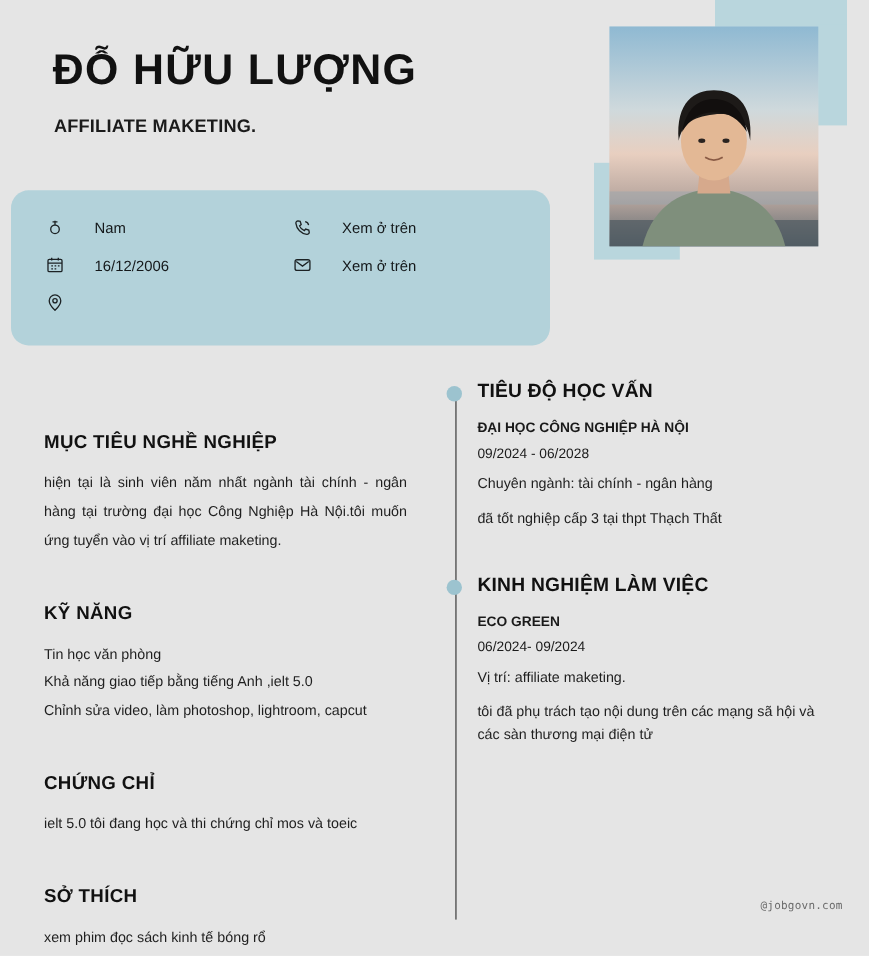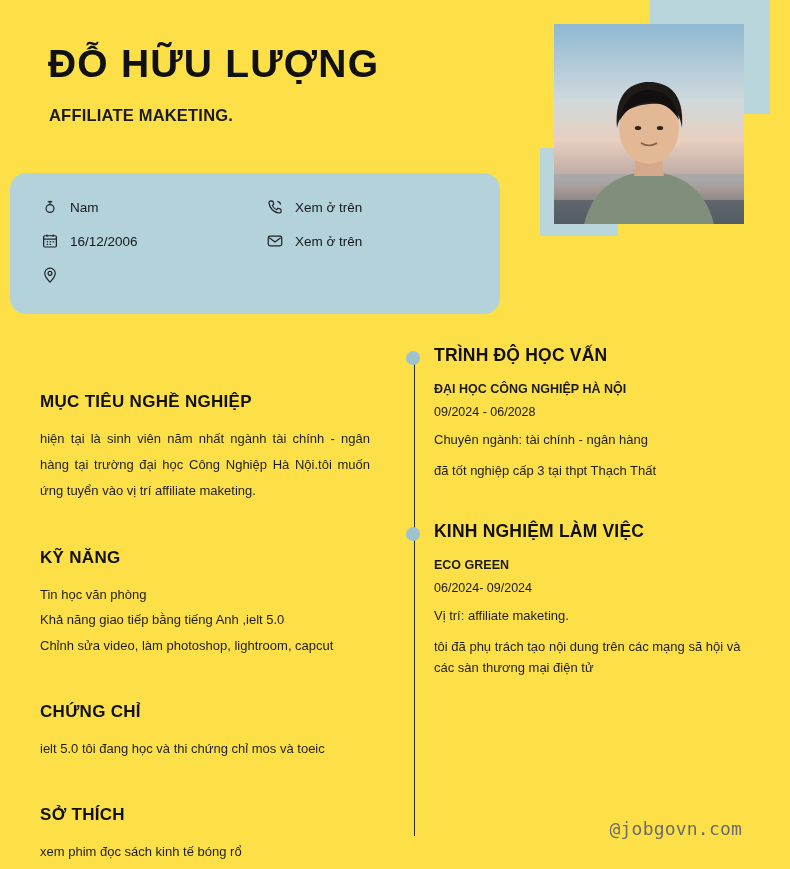--- a/index.html
+++ b/index.html
@@ -3,21 +3,21 @@
 <meta charset="utf-8">
 <style>
   * { box-sizing: border-box; margin: 0; padding: 0; }
   html, body {
     width: 790px; height: 869px;
     background: #ffffff;
     font-family: "Liberation Sans", sans-serif;
     color: #1b1b1b;
     overflow: hidden;
   }
-  .page { position: relative; width: 790px; height: 869px; background:#fde047; }
+  .page { position: relative; width: 790px; height: 869px; background:#e5e5e5; }
 
   
   .deco-top {
     position: absolute; left: 650px; top: 0; width: 120px; height: 54px;
     background: #b9d6dd;
   }
   .deco-right {
     position: absolute; left: 742px; top: 22px; width: 28px; height: 92px;
     background: #b9d6dd;
   }
@@ -42,21 +42,21 @@
     position: absolute; left: 49px; top: 106px;
     font-size: 16.5px; font-weight: 700; letter-spacing: .2px;
     color: #1b1b1b;
   }
 
   
   .contact {
     position: absolute; left: 10px; top: 173px; width: 490px; height: 141px;
     background: #b3d2da; border-radius: 16px;
   }
-  .c-item { position: absolute; display: flex; align-items: center; gap: 10px; font-size: 13.5px; color:#14181a; }
+  .c-item { position: absolute; display: flex; align-items: center; gap: 26px; font-size: 13.5px; color:#14181a; }
   .c-icon { width: 20px; height: 20px; flex: 0 0 20px; display:flex; align-items:center; justify-content:center; }
   .c-icon svg { width: 18px; height: 18px; stroke: #1c2224; fill: none; stroke-width: 1.6; }
   .ci-1 { left: 30px; top: 24px; }
   .ci-2 { left: 30px; top: 58px; }
   .ci-3 { left: 30px; top: 92px; }
   .ci-4 { left: 255px; top: 24px; }
   .ci-5 { left: 255px; top: 58px; }
 
   
   .col-left { position: absolute; left: 40px; top: 348px; width: 330px; }
@@ -81,23 +81,23 @@
   .bullet {
     position: absolute; left: -28px; top: 6px; width: 14px; height: 14px;
     border-radius: 50%; background: #9cc3cf;
   }
   .h-right { font-size: 17.5px; font-weight: 700; color: #111; letter-spacing: .2px; }
   .sub-org { font-size: 12.5px; font-weight: 700; color: #1a1a1a; margin-top: 16px; }
   .sub-date { font-size: 12.5px; color: #1a1a1a; margin-top: 9px; }
   .r-line { font-size: 13px; color: #1f1f1f; margin-top: 11px; line-height: 1.55; }
 
   .watermark {
-    position: absolute; right: 48px; top: 818px;
+    position: absolute; right: 24px; top: 818px;
     font-family: "DejaVu Sans Mono", monospace;
-    font-size: 18px; color: #6b6b6b; letter-spacing: .2px;
+    font-size: 10px; color: #6b6b6b; letter-spacing: .2px;
   }
 </style>
 </head>
 <body>
 
 <div class="page">
 
   <div class="deco-top"></div>
   <div class="deco-right"></div>
   <div class="deco-left-low"></div>
@@ -219,21 +219,21 @@
     <div class="block-left">
       <div class="h-left">SỞ THÍCH</div>
       <div class="body-left lines">xem phim đọc sách kinh tế bóng rổ</div>
     </div>
   </div>
 
   <div class="col-right">
 
     <div class="r-block">
       <span class="bullet"></span>
-      <div class="h-right">TRÌNH ĐỘ HỌC VẤN</div>
+      <div class="h-right">TIÊU ĐỘ HỌC VẤN</div>
       <div class="sub-org">ĐẠI HỌC CÔNG NGHIỆP HÀ NỘI</div>
       <div class="sub-date">09/2024 - 06/2028</div>
       <div class="r-line">Chuyên ngành: tài chính - ngân hàng</div>
       <div class="r-line">đã tốt nghiệp cấp 3 tại thpt Thạch Thất</div>
     </div>
 
     <div class="r-block" style="margin-top:40px;">
       <span class="bullet"></span>
       <div class="h-right">KINH NGHIỆM LÀM VIỆC</div>
       <div class="sub-org">ECO GREEN</div>

